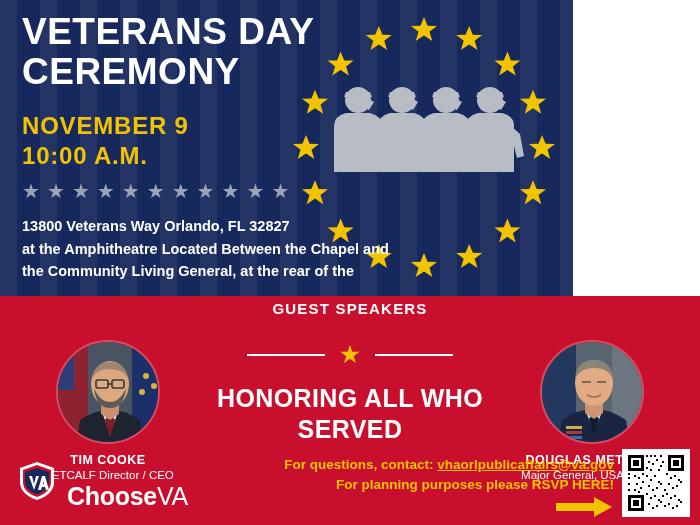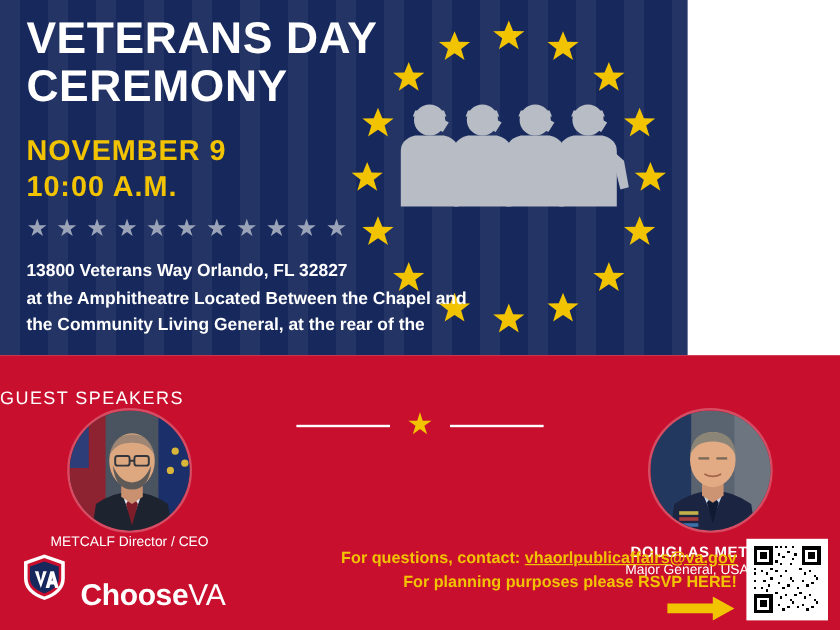--- a/index.html
+++ b/index.html
@@ -94,24 +94,25 @@
 
   
   .bottom-panel {
     position: absolute;
     left: 0; top: 296px;
     width: 700px; height: 229px;
     background: #c8102e;
   }
   .guest-speakers {
     position: absolute;
-    top: 28px;
+    top: 4px;
     left: 0; right: 0;
-    color: #ffffff;
-    font-weight: normal;
+    text-align: center;
+    color: #ffffff;
+    font-weight: bold;
     font-size: 15px;
     letter-spacing: 1.2px;
   }
   .center-col {
     position: absolute;
     top: 46px;
     left: 190px;
     width: 320px;
     text-align: center;
   }
@@ -311,20 +312,21 @@
   <div class="bottom-panel">
 
     <div class="guest-speakers">GUEST SPEAKERS</div>
 
     <div class="center-col">
       <div class="divider-row">
         <span class="line"></span>
         <span class="gold-star">★</span>
         <span class="line"></span>
       </div>
+      <div class="honoring">HONORING ALL WHO SERVED</div>
     </div>
 
     <div class="speaker left">
       <div class="headshot">
         <svg width="104" height="104" viewBox="0 0 104 104" xmlns="http://www.w3.org/2000/svg">
           <rect x="0" y="0" width="104" height="104" fill="#4a5360"></rect>
 
           <rect x="0" y="0" width="30" height="104" fill="#8d2230"></rect>
           <rect x="0" y="0" width="16" height="48" fill="#2c3d78"></rect>
           <rect x="74" y="0" width="30" height="104" fill="#1b2f6b"></rect>
@@ -346,20 +348,21 @@
 
           <path d="M36,46 Q38,66 52,66 Q66,66 68,46 Q62,60 52,60 Q42,60 36,46 Z" fill="#5d5a58"></path>
 
           <g stroke="#33373d" stroke-width="1.6" fill="none">
             <rect x="38" y="38" width="12" height="8" rx="2"></rect>
             <rect x="54" y="38" width="12" height="8" rx="2"></rect>
             <line x1="50" y1="42" x2="54" y2="42"></line>
           </g>
         </svg>
       </div>
+      <div class="sp-name">TIM COOKE</div>
       <div class="sp-title">METCALF Director / CEO</div>
     </div>
 
     <div class="speaker right">
       <div class="headshot">
         <svg width="104" height="104" viewBox="0 0 104 104" xmlns="http://www.w3.org/2000/svg">
           <rect x="0" y="0" width="104" height="104" fill="#5a6370"></rect>
           <rect x="0" y="0" width="34" height="104" fill="#23385f"></rect>
           <rect x="70" y="0" width="34" height="104" fill="#6d7580"></rect>
 

